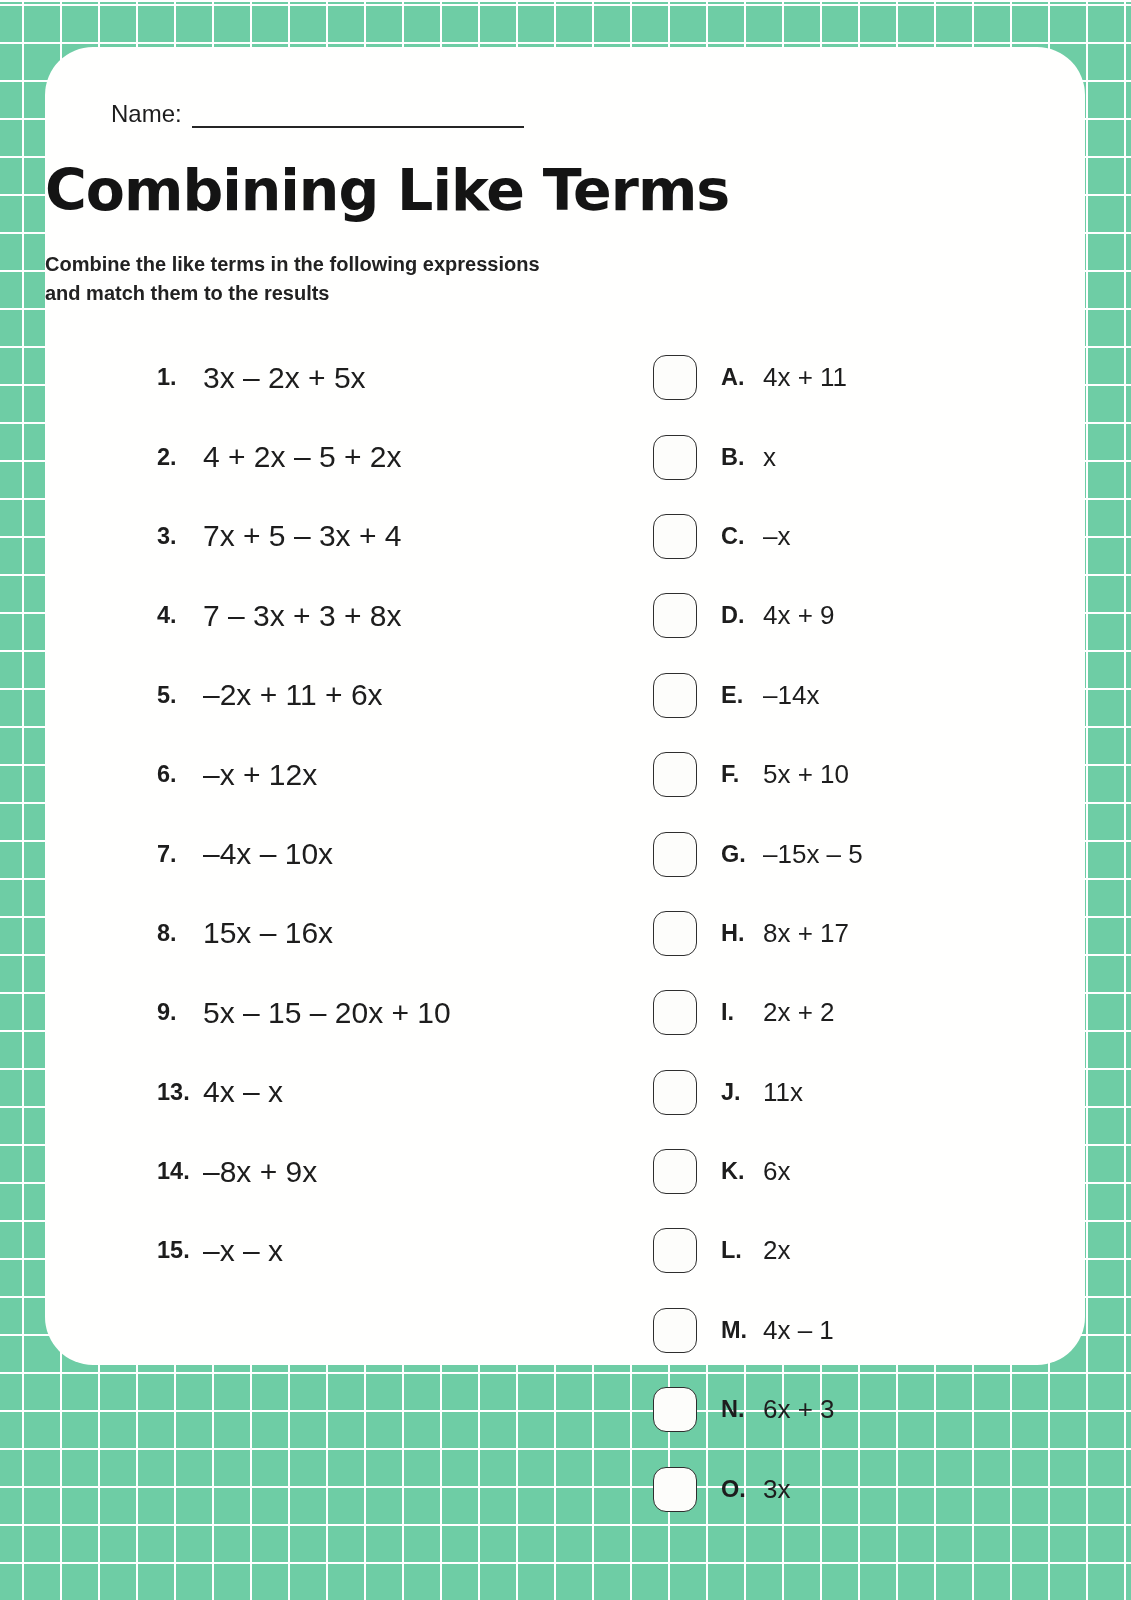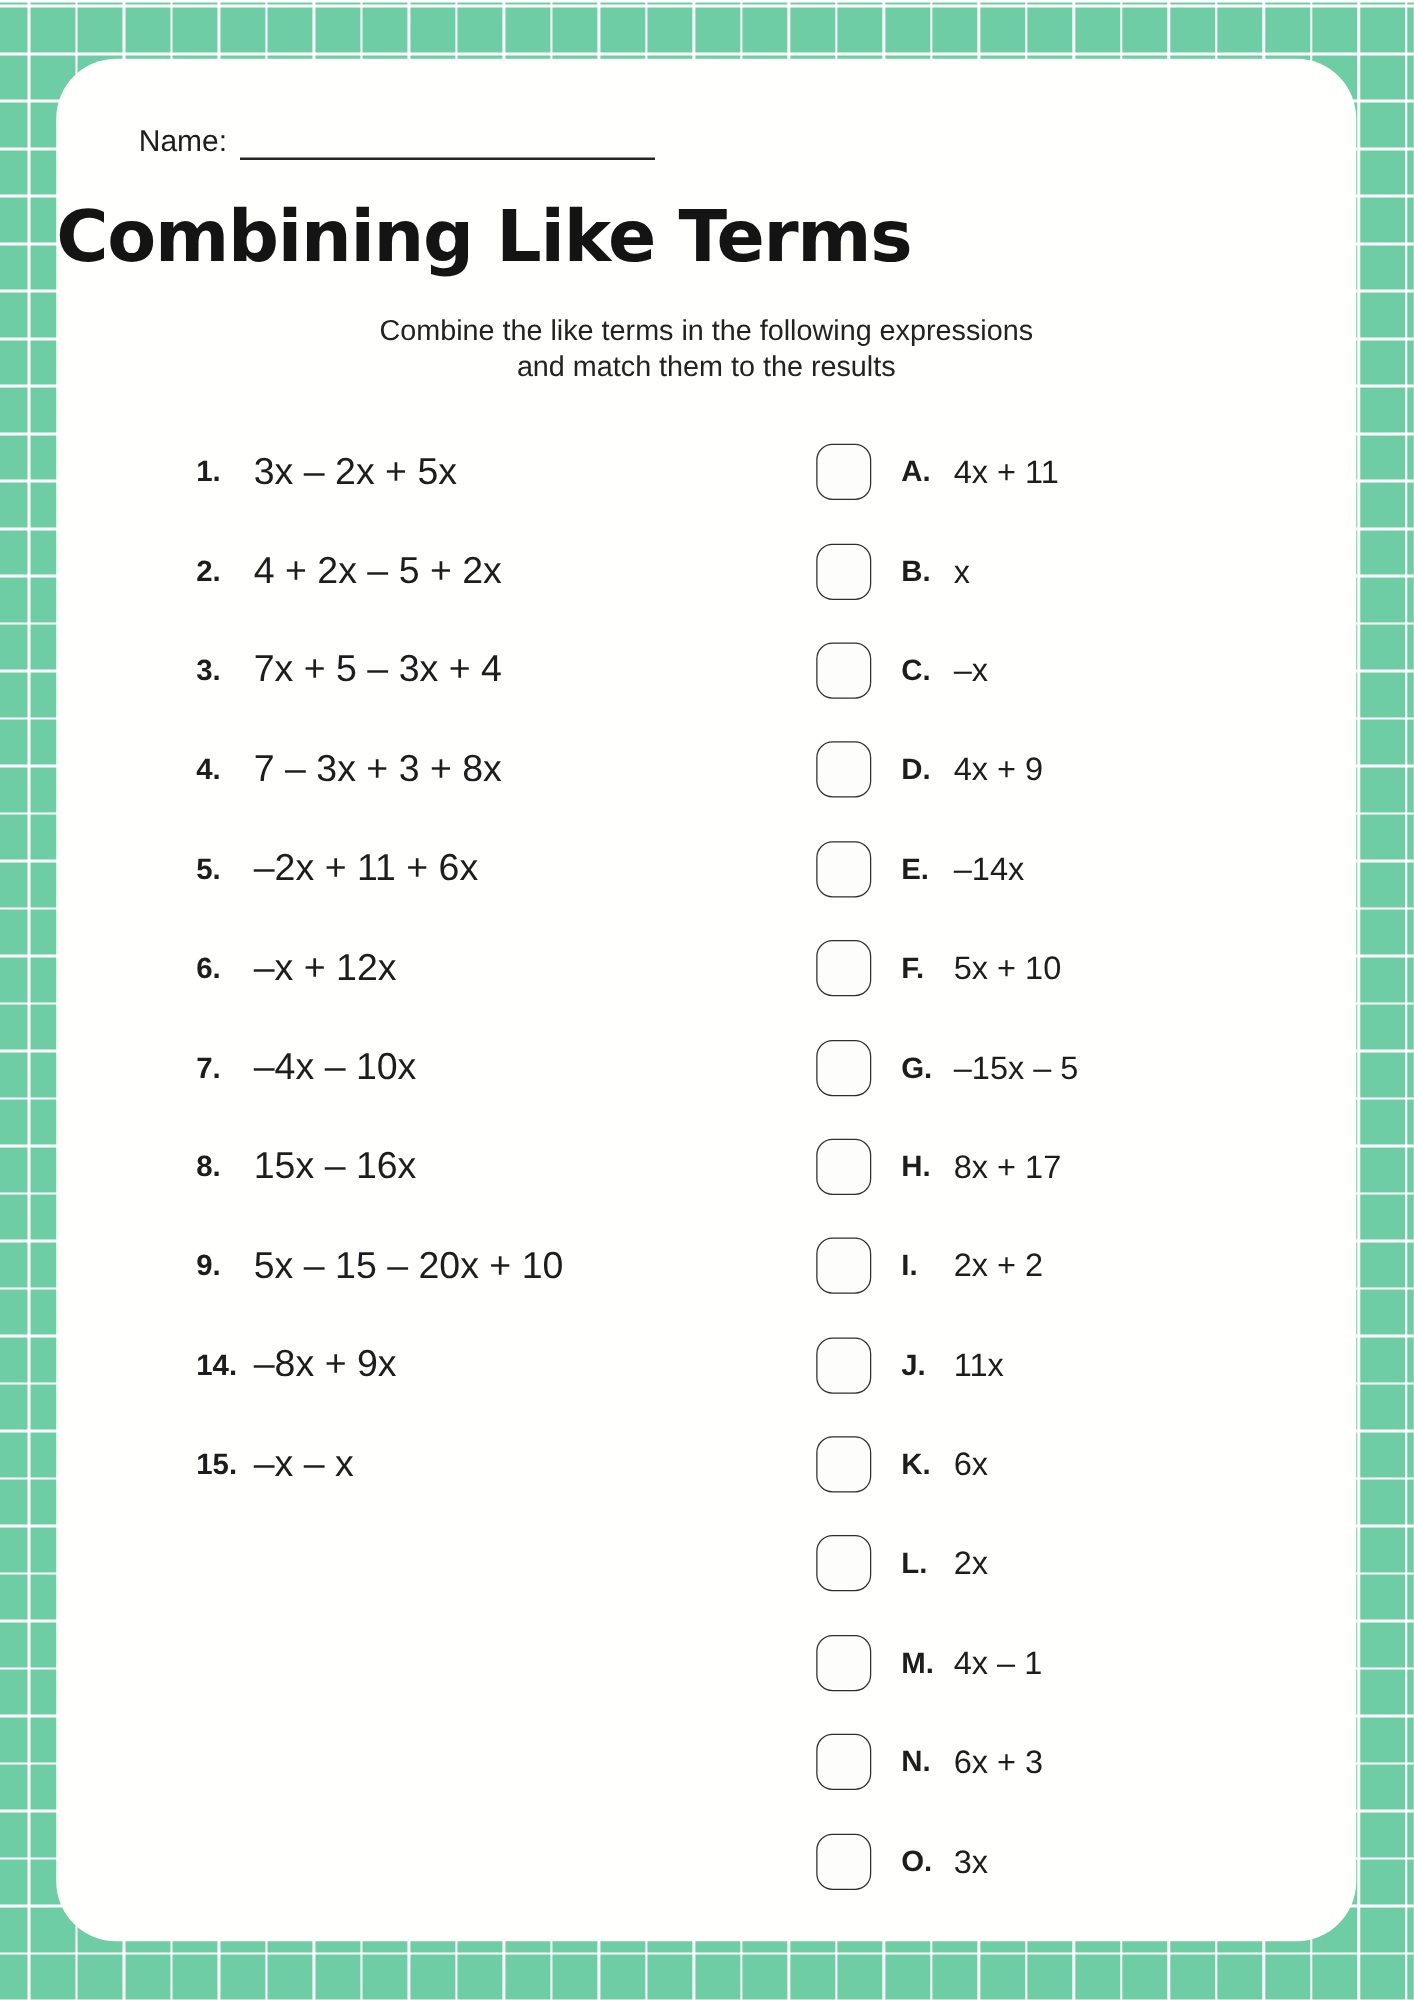--- a/index.html
+++ b/index.html
@@ -6,38 +6,38 @@
   body{
     width:1131px;height:1600px;position:relative;overflow:hidden;
     font-family:"Liberation Sans",sans-serif;
     background-color:#6ecda5;
     background-image:
       repeating-linear-gradient(0deg,#ffffff 0 2px,transparent 2px 38px),
       repeating-linear-gradient(90deg,#ffffff 0 2px,transparent 2px 38px);
     background-position:22px 2px;
   }
   .card{
-    position:absolute;left:45px;top:47px;width:1040px;height:1506px;
+    position:absolute;left:45px;top:47px;width:1040px;height:1318px;
     background:#fffffe;border-radius:48px;
   }
   .field{position:absolute;display:flex;align-items:flex-end;color:#1d1d1d;font-size:24px;}
   .field .label{line-height:1;padding-bottom:2px;}
   .write-line{display:inline-block;border-bottom:2px solid #252525;height:26px;margin-left:10px;}
   .name-field{left:66px;top:53px;}
   .name-field .write-line{width:332px;}
   .date-field{left:593px;top:53px;}
   .date-field .write-line{width:306px;}
   .title{
     position:absolute;left:0;top:110px;width:100%;margin:0;
     text-align:left;font-size:57px;font-weight:800;letter-spacing:-1px;
     color:#141414;font-family:"DejaVu Sans","Liberation Sans",sans-serif;
   }
   .subtitle{
     position:absolute;left:0;top:203px;width:100%;margin:0;
-    text-align:center;font-size:23px;line-height:29px;color:#222222;
+    font-size:20px;line-height:29px;color:#222222;font-weight:bold;
   }
   .col{position:absolute;}
   #problems{left:112px;top:291px;}
   #answers{left:608px;top:291px;}
   .prow,.arow{height:79.4px;display:flex;align-items:center;color:#1d1d1d;}
   .pnum{width:46px;font-weight:700;font-size:23.5px;flex:none;}
   .pexpr{font-size:30px;white-space:nowrap;}
   .chk{
     width:44px;height:45px;flex:none;box-sizing:border-box;
     border:1.6px solid #2e2e2e;border-radius:13px;background:#fdfdfb;
@@ -105,20 +105,24 @@
   </div>
 
   <div class="prow">
     <span class="pnum">9.</span>
     <span class="pexpr">5x – 15 – 20x + 10</span>
   </div>
 
 
 
 
+  <div class="prow">
+    <span class="pnum">13.</span>
+    <span class="pexpr">4x – x</span>
+  </div>
 
   <div class="prow">
     <span class="pnum">14.</span>
     <span class="pexpr">–8x + 9x</span>
   </div>
 
   <div class="prow">
     <span class="pnum">15.</span>
     <span class="pexpr">–x – x</span>
   </div>

